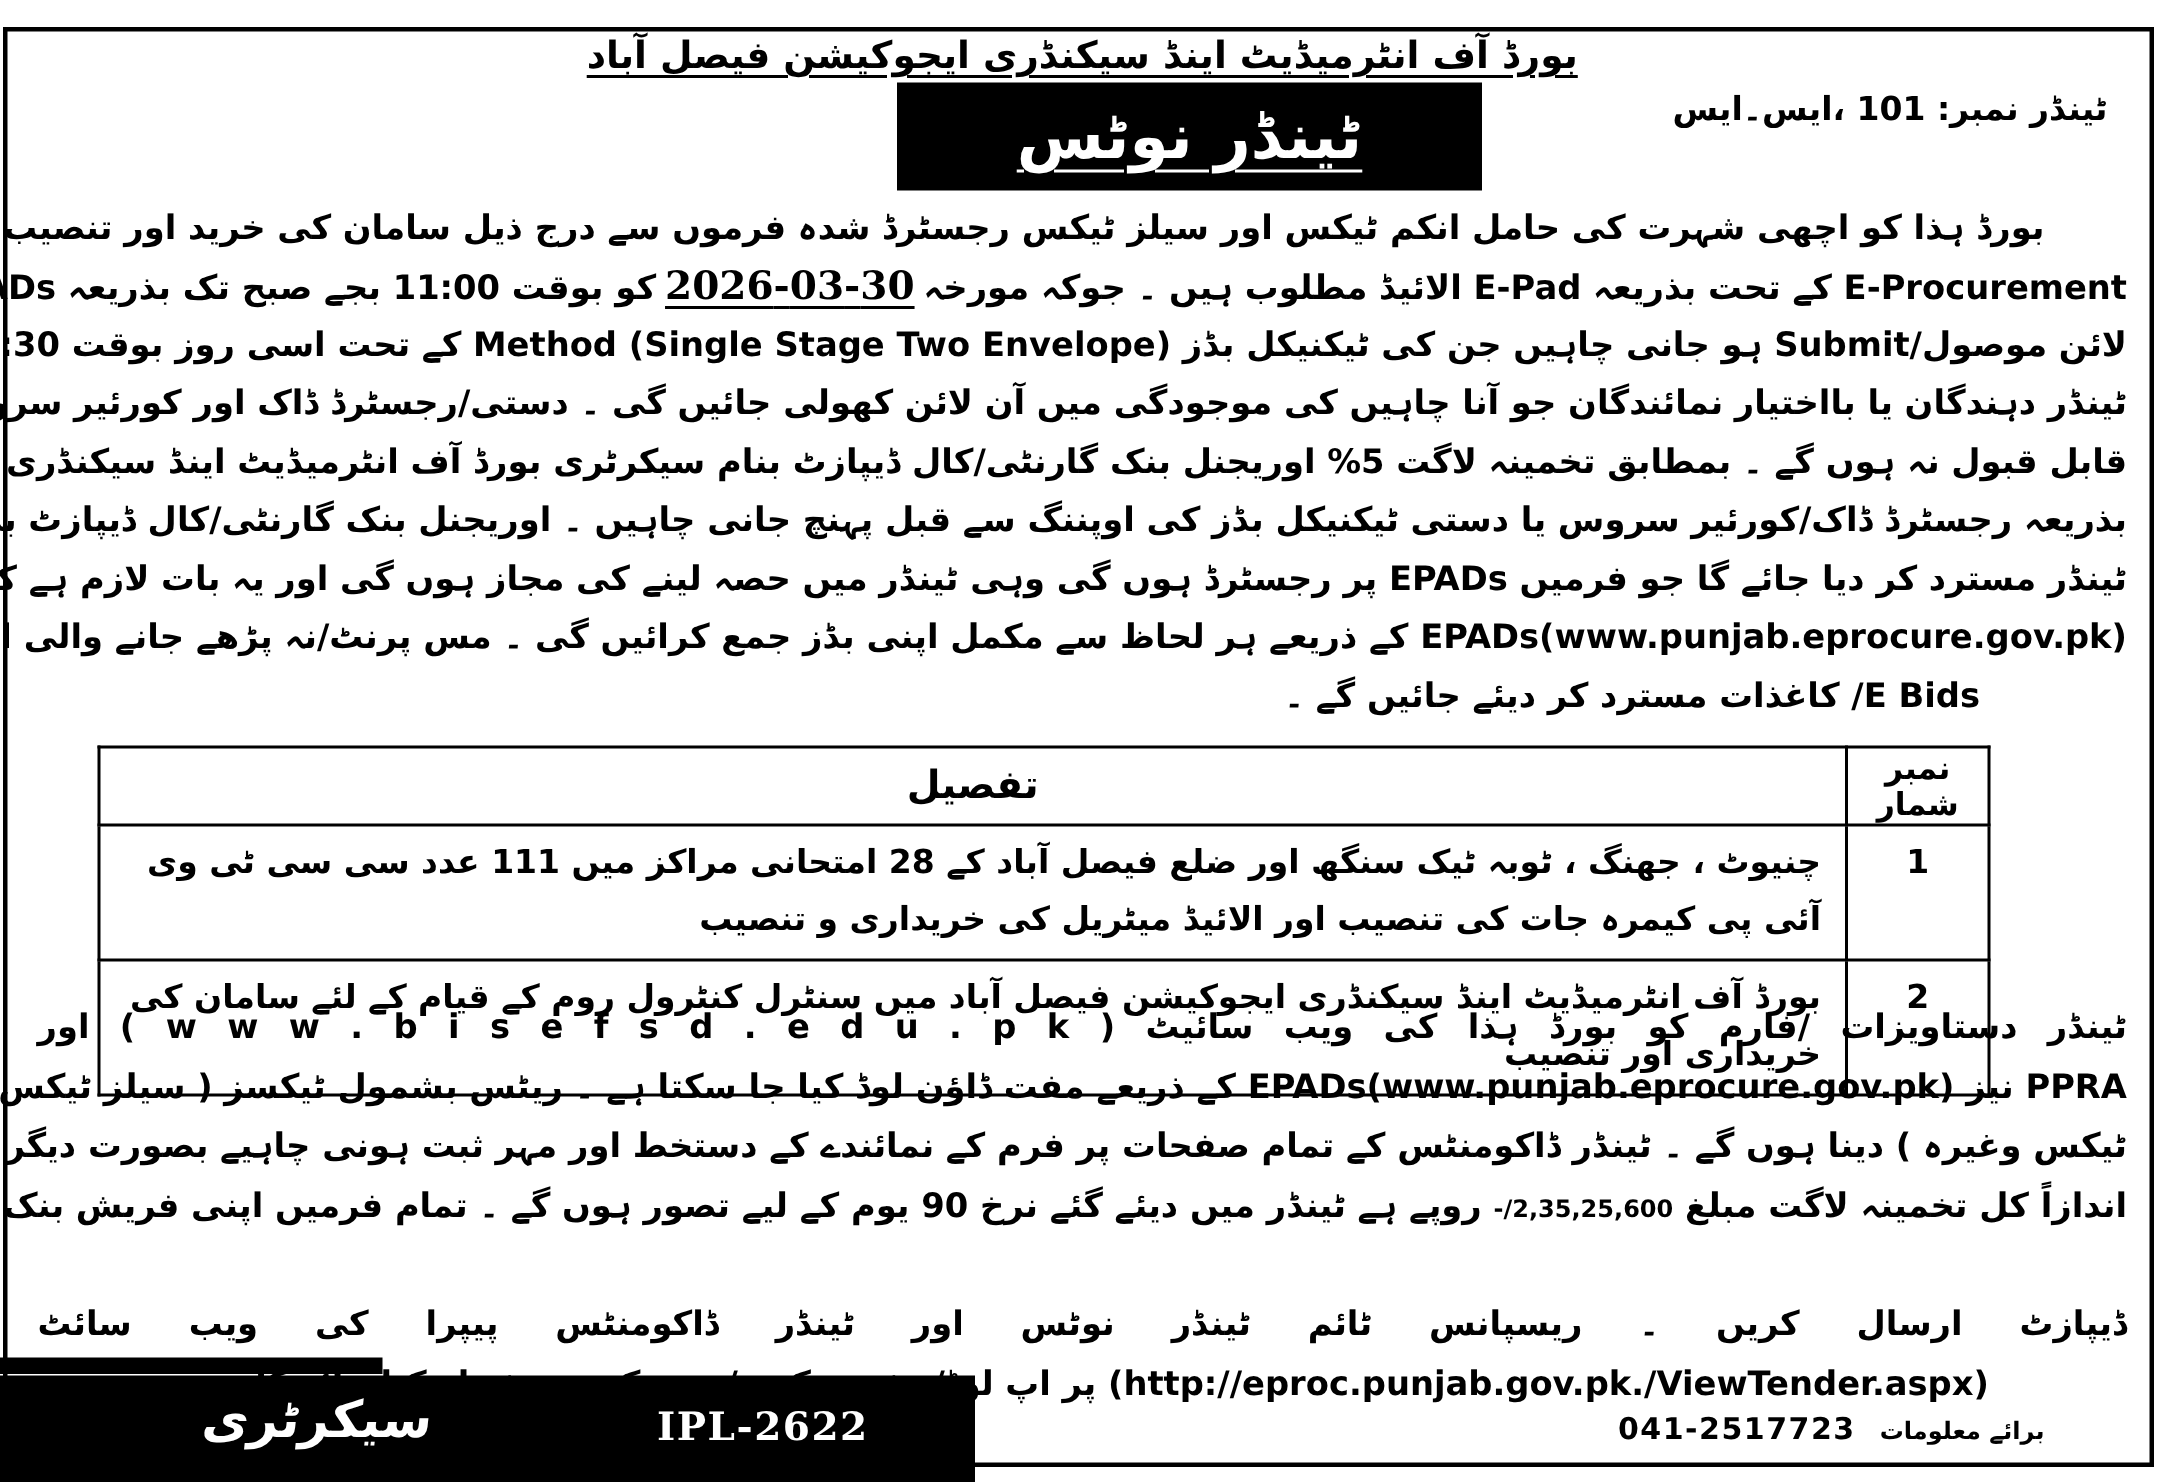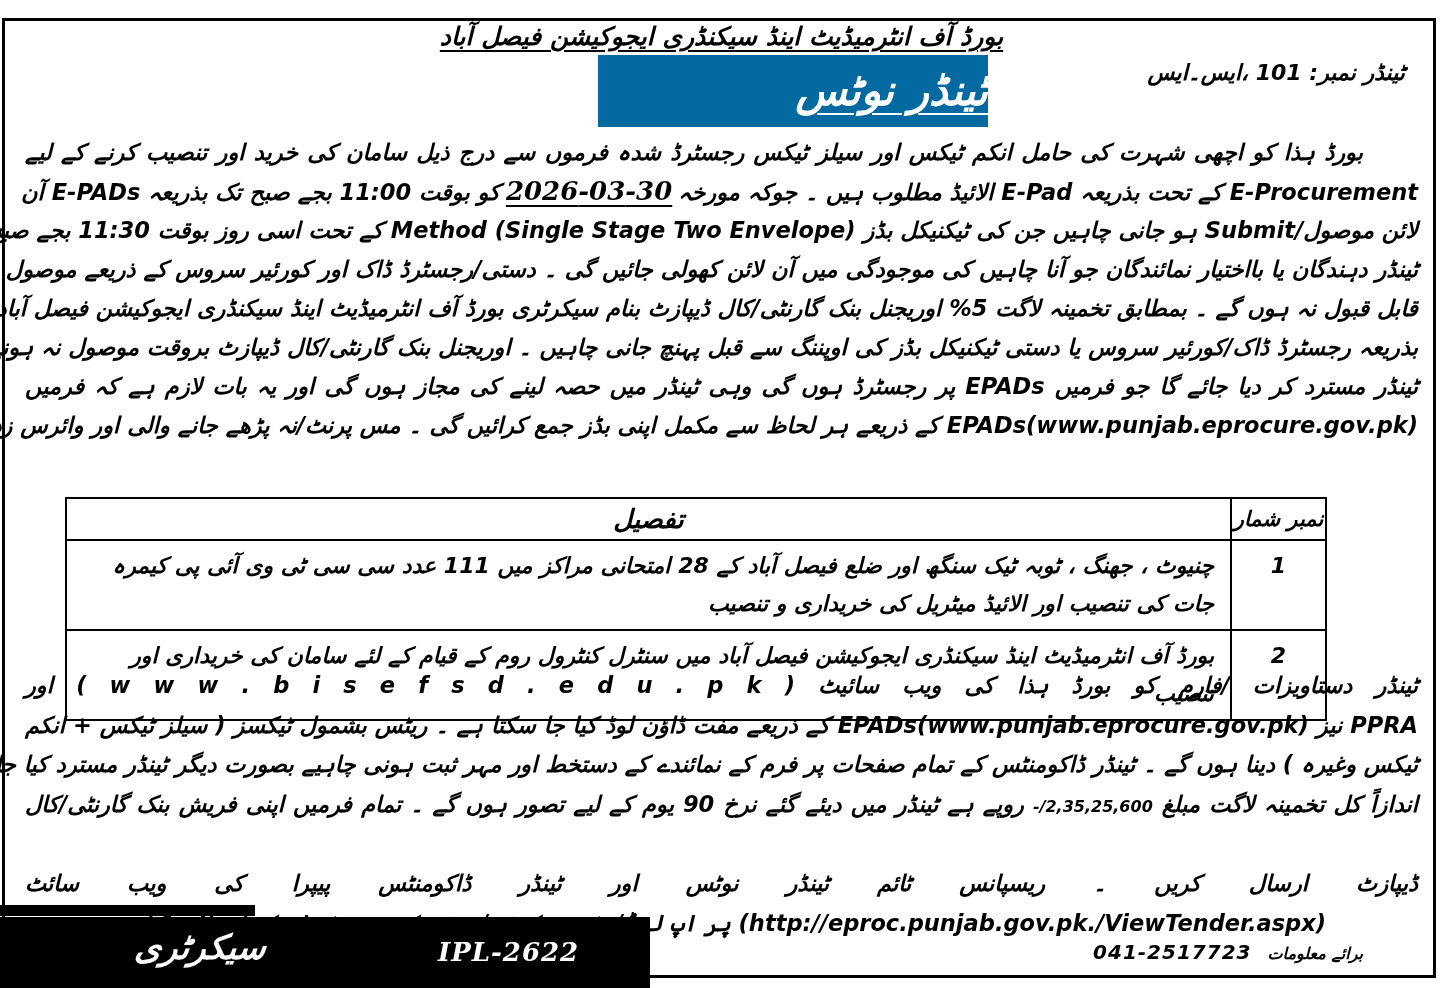--- a/index.html
+++ b/index.html
@@ -1,42 +1,41 @@
 <!DOCTYPE html>
 <html lang="ur"><head>
 <meta charset="utf-8">
 <style>
   html,body{margin:0;padding:0;}
   .page{
     position:relative;width:1443px;height:988px;overflow:hidden;
     background:#ffffff;color:#000;
     font-family:"DejaVu Sans",sans-serif;
-    font-style:italic;
   }
   .frame{
     position:absolute;left:2px;top:18px;width:1434px;height:960px;
     border:3px solid #000;box-sizing:border-box;
   }
   
   .org-title{
     position:absolute;top:22px;left:0;width:100%;text-align:center;
     font-size:25px;font-weight:700;
   }
   .org-title .u{text-decoration:underline;text-underline-offset:5px;}
   .date-block{
     position:absolute;left:28px;top:60px;display:flex;align-items:baseline;gap:14px;
   }
   .date-val{font-family:"DejaVu Serif",serif;font-weight:700;font-size:30px;letter-spacing:1px;}
   .date-lbl{font-size:19px;font-weight:700;}
   .tender-no{
     position:absolute;right:38px;top:60px;font-size:22px;font-weight:700;direction:rtl;margin-left:32px;
   }
   .banner{
-    position:absolute;left:598px;top:55px;width:390px;height:72px;background:#0369a1;
-    display:flex;align-items:center;justify-content:flex-end;
+    position:absolute;left:598px;top:55px;width:390px;height:72px;background:#000000;
+    display:flex;align-items:center;justify-content:center;
   }
   .banner .u{
     color:#fff;font-size:42px;font-weight:700;line-height:1;
     text-decoration:underline;text-underline-offset:8px;text-decoration-thickness:2px;
   }
   
   .intro{
     position:absolute;top:133px;left:25px;width:1393px;direction:rtl;
     font-size:22.5px;font-weight:700;
   }
@@ -118,20 +117,21 @@
 
   <div class="intro">
     <div class="line indent">بورڈ ہذا کو اچھی شہرت کی حامل انکم ٹیکس اور سیلز ٹیکس رجسٹرڈ شدہ فرموں سے درج ذیل سامان کی خرید اور تنصیب کرنے کے لیے</div>
     <div class="line"><span>E-Procurement کے تحت بذریعہ E-Pad الائیڈ مطلوب ہیں ۔ جوکہ مورخہ</span><span class="date-em">30-03-2026</span><span>کو بوقت 11:00 بجے صبح تک بذریعہ E-PADs آن</span></div>
     <div class="line">لائن موصول/Submit ہو جانی چاہیں جن کی ٹیکنیکل بڈز Method (Single Stage Two Envelope) کے تحت اسی روز بوقت 11:30 بجے صبح</div>
     <div class="line">ٹینڈر دہندگان یا بااختیار نمائندگان جو آنا چاہیں کی موجودگی میں آن لائن کھولی جائیں گی ۔ دستی/رجسٹرڈ ڈاک اور کورئیر سروس کے ذریعے موصول ہونے والے ٹینڈر</div>
     <div class="line">قابل قبول نہ ہوں گے ۔ بمطابق تخمینہ لاگت 5% اوریجنل بنک گارنٹی/کال ڈیپازٹ بنام سیکرٹری بورڈ آف انٹرمیڈیٹ اینڈ سیکنڈری ایجوکیشن فیصل آباد دفتر میں</div>
     <div class="line">بذریعہ رجسٹرڈ ڈاک/کورئیر سروس یا دستی ٹیکنیکل بڈز کی اوپننگ سے قبل پہنچ جانی چاہیں ۔ اوریجنل بنک گارنٹی/کال ڈیپازٹ بروقت موصول نہ ہونے کی صورت میں</div>
     <div class="line">ٹینڈر مسترد کر دیا جائے گا جو فرمیں EPADs پر رجسٹرڈ ہوں گی وہی ٹینڈر میں حصہ لینے کی مجاز ہوں گی اور یہ بات لازم ہے کہ فرمیں</div>
     <div class="line">EPADs(www.punjab.eprocure.gov.pk) کے ذریعے ہر لحاظ سے مکمل اپنی بڈز جمع کرائیں گی ۔ مس پرنٹ/نہ پڑھے جانے والی اور وائرس زدہ</div>
+    <div class="line end-right">E Bids/ کاغذات مسترد کر دیئے جائیں گے ۔</div>
   </div>
 
   <table class="items">
     <tbody>
         <tr>
       <th class="th-serial col-serial">نمبر شمار</th>
       <th class="th-detail">تفصیل</th>
     </tr>
     <tr class="r1">
       <td class="serial">1</td>

